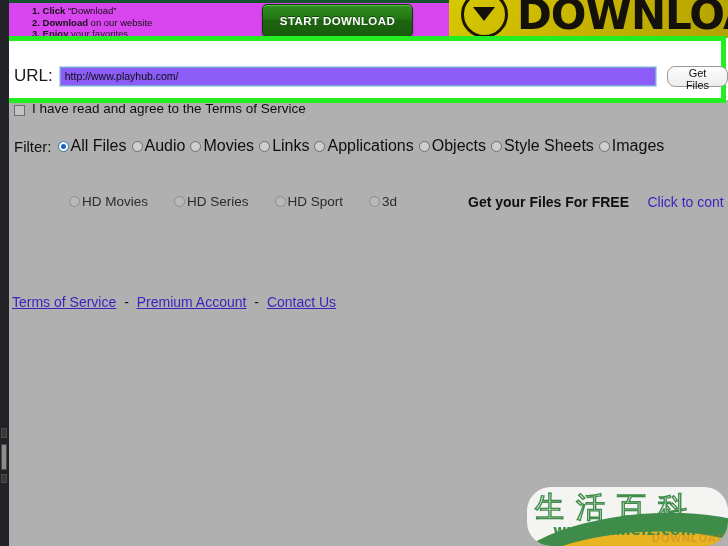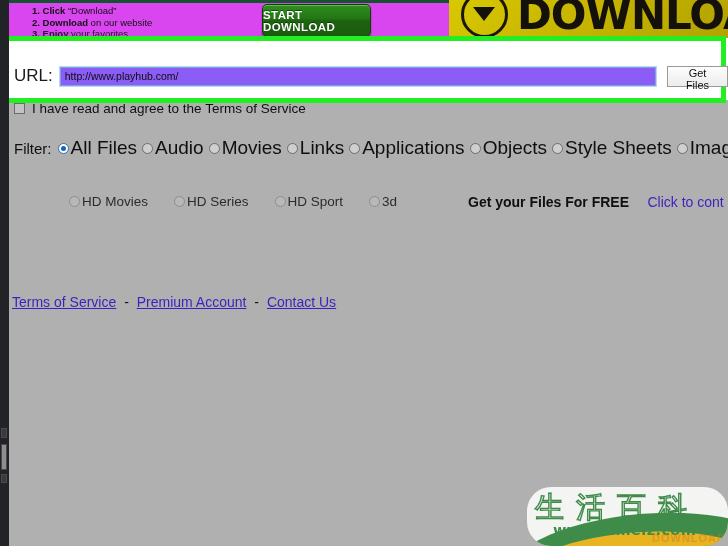--- a/index.html
+++ b/index.html
@@ -66,21 +66,21 @@
     color: #111;
     line-height: 11.5px;
   }
   .ad-steps .step { white-space: nowrap; }
   .ad-steps .num { font-weight: bold; }
   .ad-steps .bold { font-weight: bold; }
   .ad-steps .step3 { opacity: .92; }
   .sd-btn {
     position: absolute;
     left: 253px; top: 1px;
-    width: 109px; height: 33px;
+    width: 151px; height: 33px;
     border-radius: 5px;
     background: linear-gradient(#2f8f1e 0%, #237514 45%, #1d6410 50%, #1a5c0e 100%);
     border: 1px solid #0f3c07;
     box-shadow: inset 0 1px 0 #5cc247, 0 2px 2px rgba(0,0,0,.35);
     color: #ffffff;
     font-size: 11.5px;
     font-weight: bold;
     letter-spacing: .4px;
     display: flex;
     align-items: center;
@@ -177,31 +177,31 @@
     box-sizing: border-box;
   }
   .get-files-btn {
     margin-left: 11px;
     height: 21px;
     padding: 0 8px;
     font-size: 11px;
     color: #101010;
     background: linear-gradient(#fdfdfd,#ececec);
     border: 1px solid #9a9a9a;
-    border-radius: 0;
+    border-radius: 8px;
     font-family: "Liberation Sans", sans-serif;
     cursor: pointer;
   }
 
   
   .agree-row {
     position: absolute;
     left: 14px; top: 101px;
     display: flex;
-    align-items: center;
+    align-items: flex-end;
     z-index: 4;
   }
   .agree-row .cb {
     width: 11px; height: 11px;
     border: 1px solid #6c6c6c;
     background: #c3c3c3;
     margin-right: 7px;
     box-sizing: border-box;
   }
   .agree-row .txt {
@@ -220,21 +220,21 @@
   }
   .filter-label {
     font-size: 15px;
     color: #0f0f0f;
     margin-right: 6px;
   }
   .radio-item {
     display: inline-flex;
     align-items: center;
     margin-right: 5px;
-    font-size: 19px;
+    font-size: 16px;
     color: #0f0f0f;
     cursor: pointer;
   }
   .radio {
     width: 11px; height: 11px;
     border-radius: 50%;
     border: 1px solid #6d6d6d;
     background: #cfcfcf;
     margin-right: 2px;
     box-sizing: border-box;

